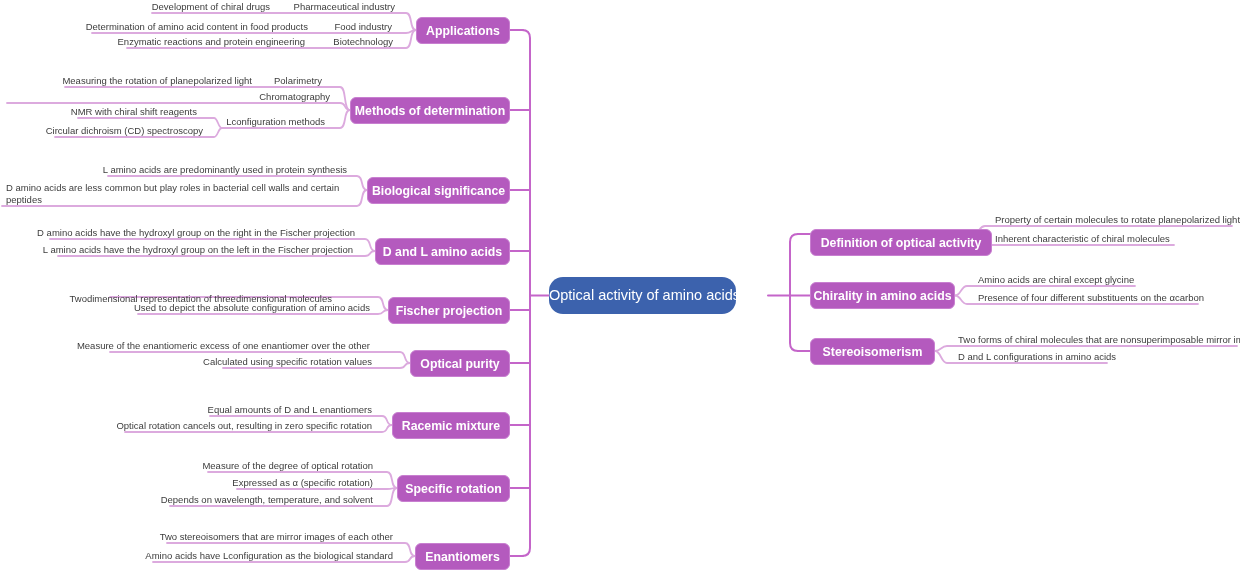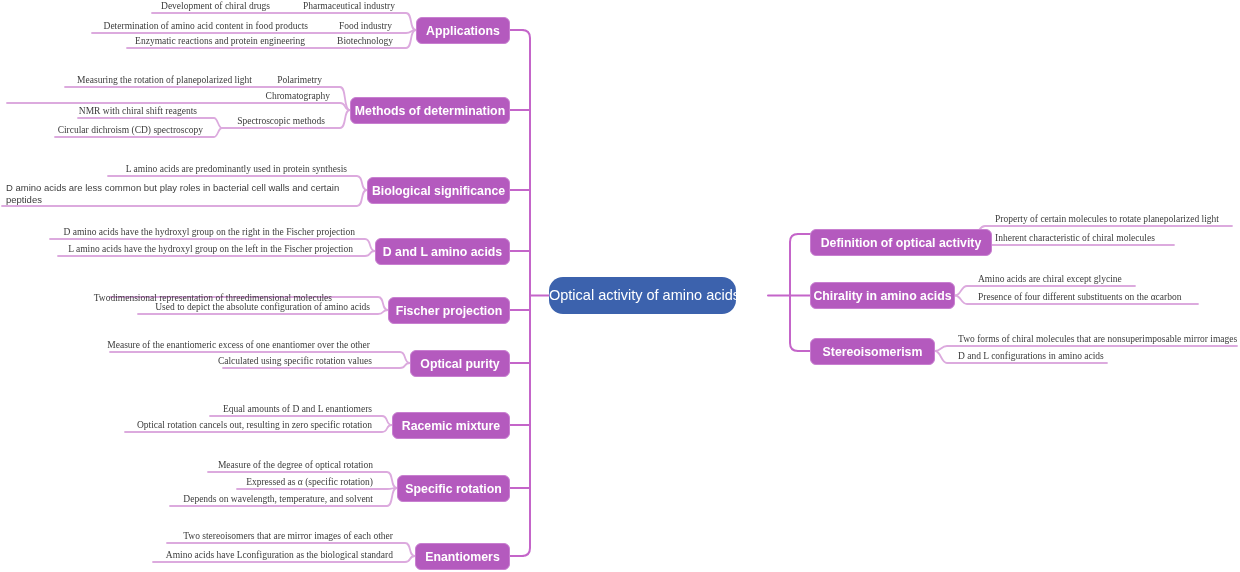--- a/index.html
+++ b/index.html
@@ -21,21 +21,21 @@
     cursor:pointer;
     font-weight:bold;
   }
   .root{
     position:absolute;left:549px;top:277px;width:187px;height:37px;line-height:37px;
     background:#3c62ad;border-radius:14px;color:#ffffff;font-size:14.5px;
     box-sizing:border-box;white-space:nowrap;cursor:pointer;
   }
   .leaf{
     position:absolute;height:13px;line-height:13px;
-    font-size:9.5px;color:#3c3c3c;white-space:nowrap;font-family:Liberation Serif, serif;
+    font-size:9.5px;color:#3c3c3c;white-space:nowrap;
   }
   .leaf-wrap{
     position:absolute;font-size:9.5px;color:#3c3c3c;line-height:12px;white-space:normal;
   }
 </style>
 </head>
 <body>
 
 <div class="canvas">
 
@@ -113,21 +113,21 @@
   <div class="leaf" style="right:845px;top:0px">Pharmaceutical industry</div>
   <div class="leaf" style="right:932px;top:20px">Determination of amino acid content in food products</div>
   <div class="leaf" style="right:848px;top:20px">Food industry</div>
   <div class="leaf" style="right:935px;top:35px">Enzymatic reactions and protein engineering</div>
   <div class="leaf" style="right:847px;top:35px">Biotechnology</div>
 
   <div class="leaf" style="right:988px;top:74px">Measuring the rotation of planepolarized light</div>
   <div class="leaf" style="right:918px;top:74px">Polarimetry</div>
   <div class="leaf" style="right:910px;top:90px">Chromatography</div>
   <div class="leaf" style="right:1043px;top:105px">NMR with chiral shift reagents</div>
-  <div class="leaf" style="right:915px;top:115px">Spectroscopic methods</div>
+  <div class="leaf" style="right:915px;top:115px">Lconfiguration methods</div>
   <div class="leaf" style="right:1037px;top:124px">Circular dichroism (CD) spectroscopy</div>
 
   <div class="leaf" style="right:893px;top:163px">L amino acids are predominantly used in protein synthesis</div>
   <div class="leaf-wrap" style="left:6px;top:182px;width:334px">D amino acids are less common but play roles in bacterial cell walls and certain peptides</div>
 
   <div class="leaf" style="right:885px;top:226px">D amino acids have the hydroxyl group on the right in the Fischer projection</div>
   <div class="leaf" style="right:887px;top:243px">L amino acids have the hydroxyl group on the left in the Fischer projection</div>
 
   <div class="leaf" style="right:908px;top:292px">Twodimensional representation of threedimensional molecules</div>
   <div class="leaf" style="right:870px;top:301px">Used to depict the absolute configuration of amino acids</div>

